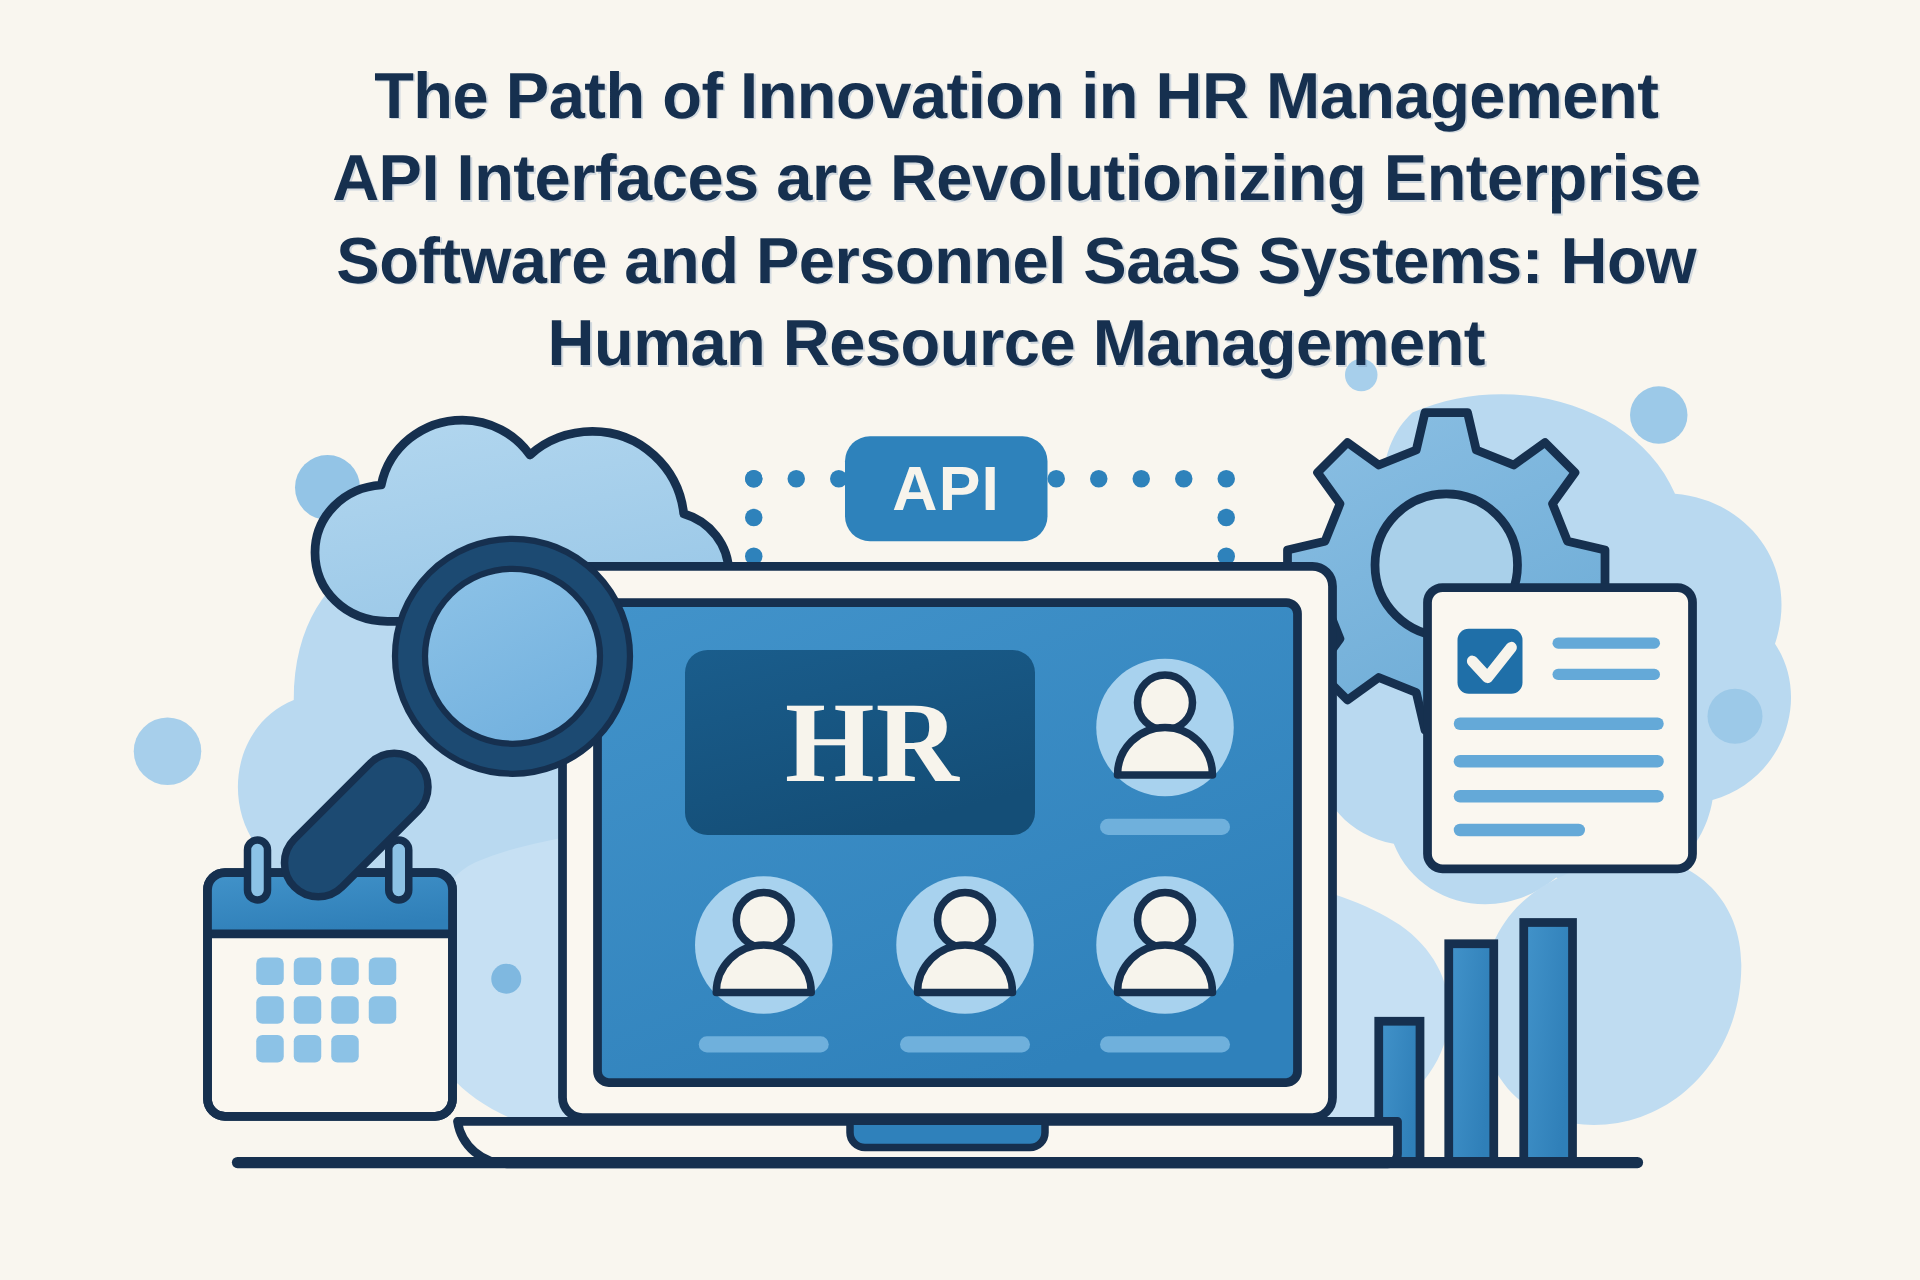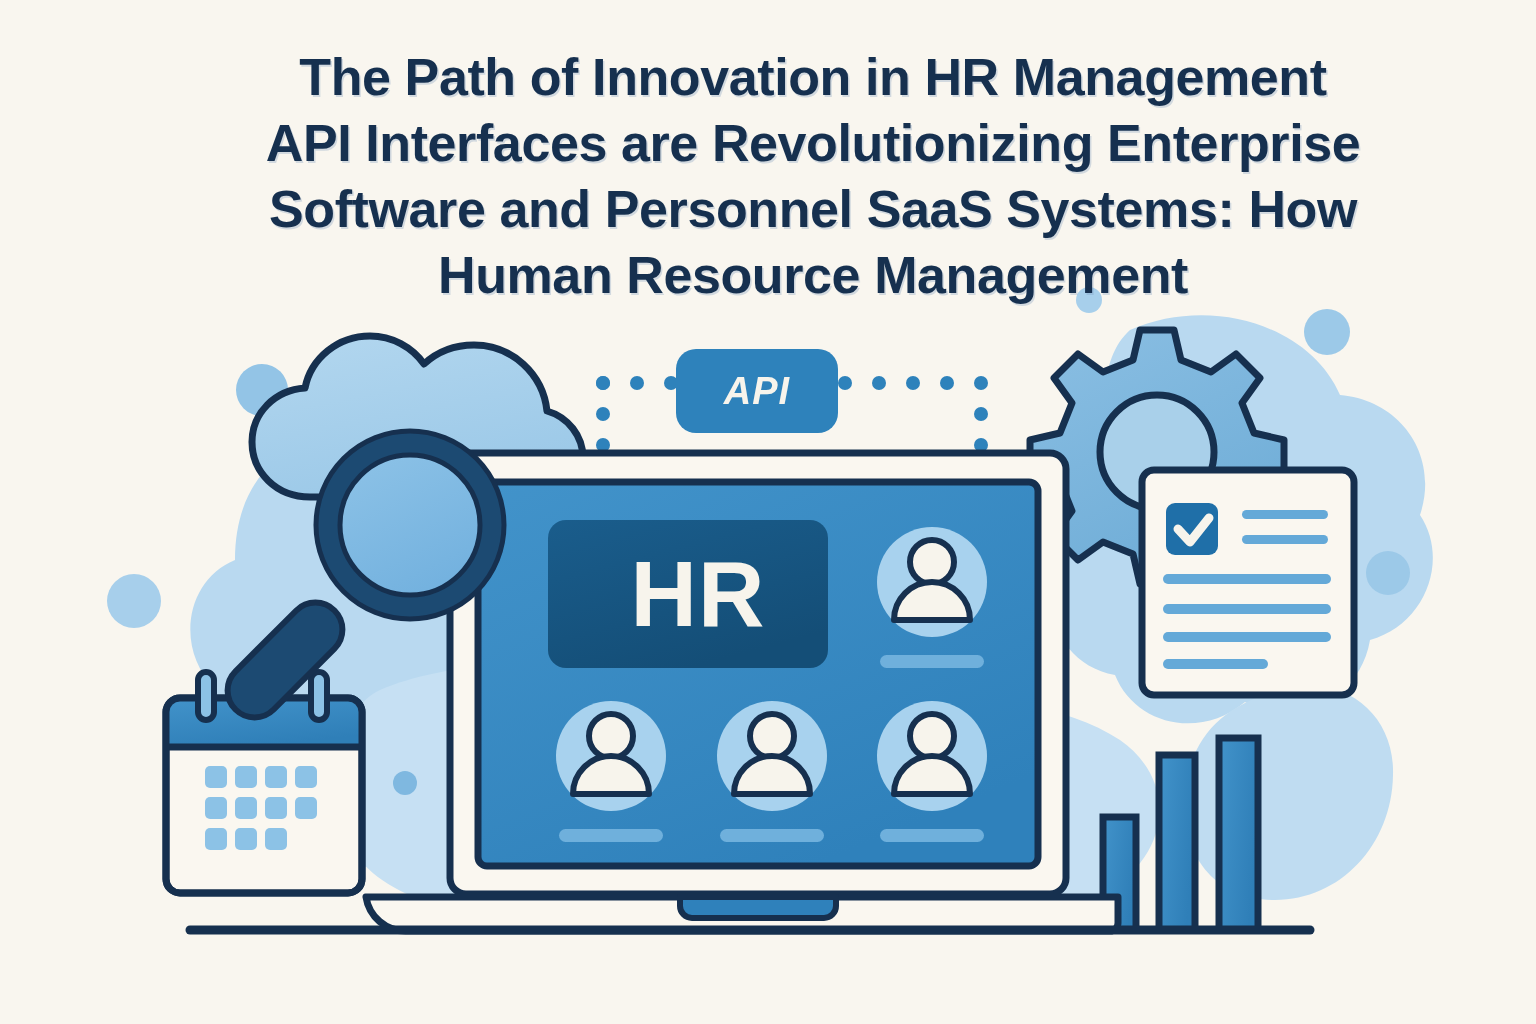--- a/index.html
+++ b/index.html
@@ -31,30 +31,30 @@
   .api-label{
     position:absolute;
     left:676px;top:349px;width:162px;height:84px;
     display:flex;align-items:center;justify-content:center;
     z-index:6;
     pointer-events:none;
   }
   .api-label span{
     color:#f7f4ec;
     font-weight:bold;
-    font-size:38px;
+    font-size:50px;
     letter-spacing:1px;
-    font-style:italic;
   }
   .hr-label{
     position:absolute;
     left:548px;top:520px;width:300px;height:148px;
     display:flex;align-items:center;justify-content:center;
     z-index:6;
     pointer-events:none;
+    font-family:Liberation Serif, serif;
   }
   .hr-label span{
     color:#f7f4ec;
     font-weight:bold;
     font-size:92px;
     letter-spacing:1px;
   }
 </style>
 </head>
 <body>

